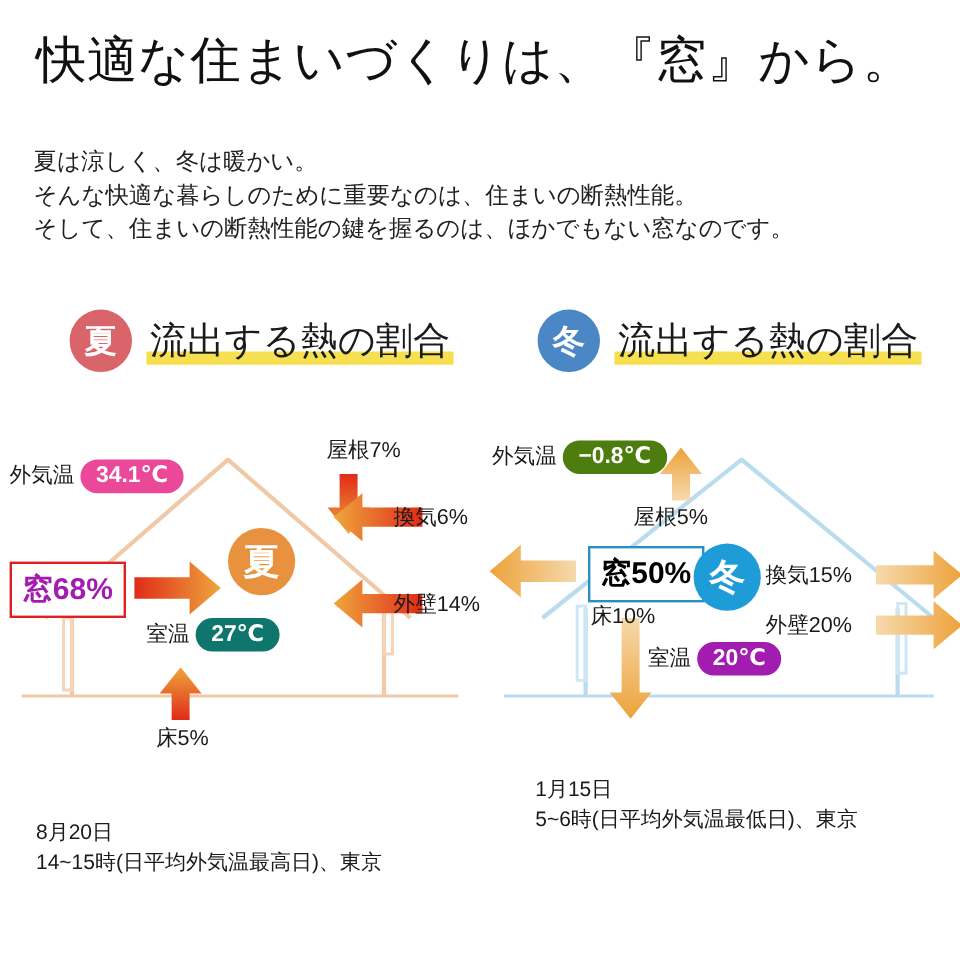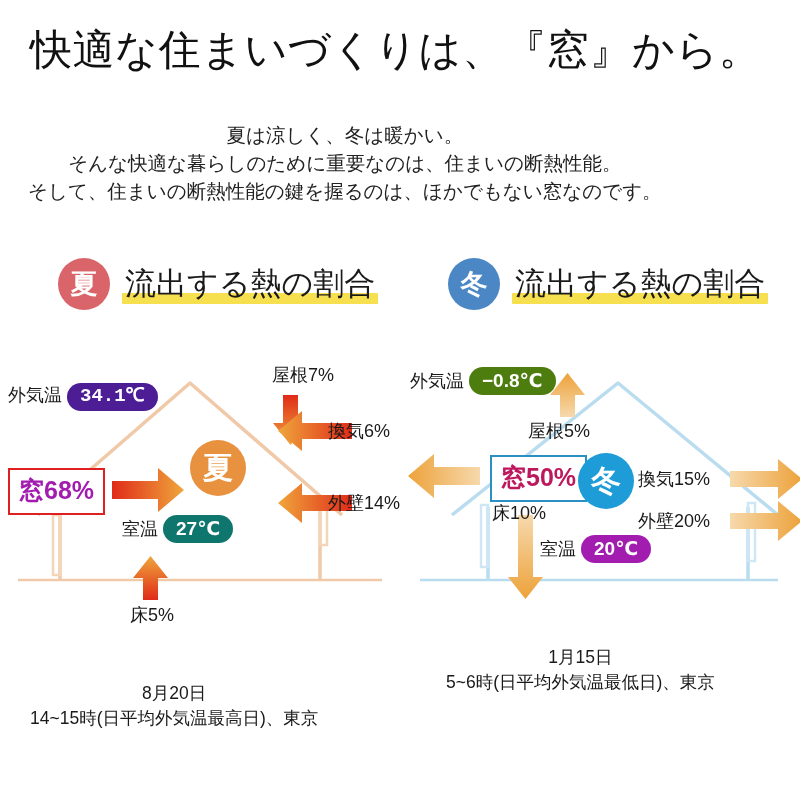--- a/index.html
+++ b/index.html
@@ -3,21 +3,21 @@
 <meta charset="utf-8">
 <style>
   * { box-sizing: border-box; margin: 0; padding: 0; }
   html, body {
     width: 800px; height: 800px;
     background: #ffffff;
     font-family: "Liberation Sans", "DejaVu Sans", sans-serif;
     color: #1a1a1a;
     overflow: hidden;
   }
-  #page { position: relative; width: 800px; height: 800px; text-align: center; }
+  #page { position: relative; width: 800px; height: 800px; }
 
   
   .title {
     position: absolute; left: 30px; top: 22px;
     font-size: 42px; font-weight: 400; letter-spacing: 0.5px;
     color: #111; white-space: nowrap;
   }
 
   
   .lead {
@@ -58,40 +58,40 @@
   
   .lbl {
     position: absolute; white-space: nowrap;
     font-size: 18px; font-weight: 500; color: #1a1a1a;
   }
   .pill {
     display: inline-flex; align-items: center; justify-content: center;
     border-radius: 50%/50%; color: #fff; font-weight: 700;
     padding: 4px 13px 5px; font-size: 19px; line-height: 1;
   }
-  .pill.orange { background: #4c1d95; border-radius: 50px; font-family: Liberation Mono, monospace; }
+  .pill.orange { background: #ec4899; border-radius: 50px; }
   .pill.pink   { background: #0f766e; border-radius: 50px; }
   .pill.blue   { background: #4d7c0f; border-radius: 50px; }
   .pill.green  { background: #a21caf; border-radius: 50px; }
 
   .circ {
     position: absolute; width: 56px; height: 56px; border-radius: 50%;
     display: flex; align-items: center; justify-content: center;
     color: #fff; font-size: 30px; font-weight: 700;
   }
   .circ.orange { background: #e8923f; }
   .circ.blue   { background: #1d9cd8; }
 
   .box-window {
     position: absolute; display: flex; align-items: center; justify-content: center;
     font-size: 25px; font-weight: 600; white-space: nowrap;
     padding: 4px 9px 6px; background: #fff;
   }
   .box-window.red  { border: 2.5px solid #e02020; color: #a21caf; }
-  .box-window.blue { border: 2px solid #2b8fc4; color: #be185d; }
+  .box-window.blue { border: 2px solid #2b8fc4; color: #000000; }
 
   .cap {
     position: absolute; font-size: 17.5px; line-height: 25px;
     color: #1a1a1a; white-space: nowrap;
   }
   .cap.summer { left: 30px; top: 681px; }
   .cap.winter { left: 446px; top: 645px; }
 </style>
 </head>
 <body>

